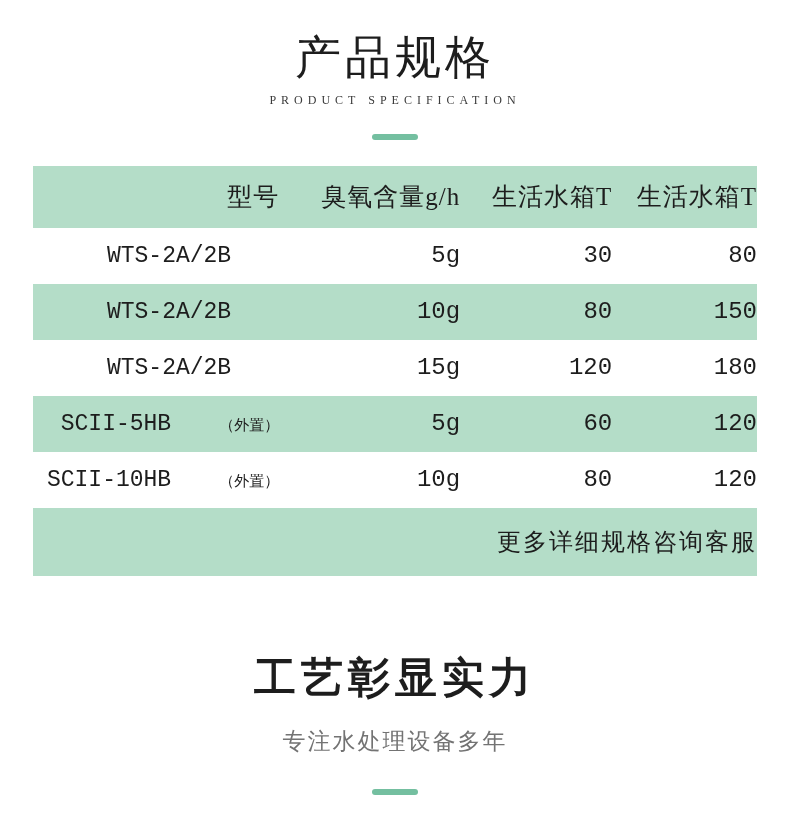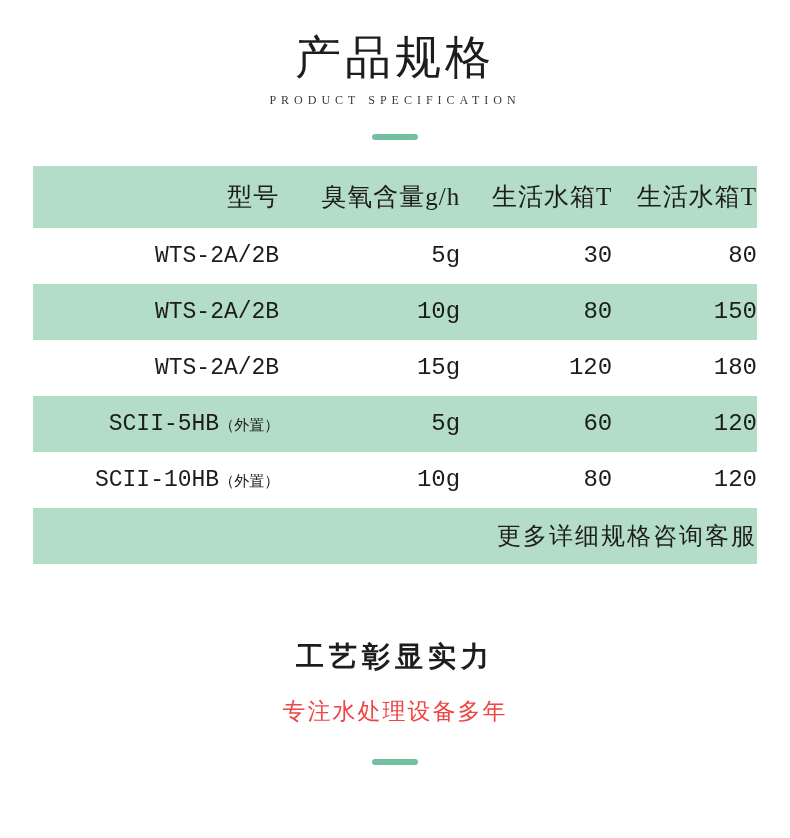--- a/index.html
+++ b/index.html
@@ -89,47 +89,48 @@
     background: #b4ddc8;
   }
   .body-row td.model {
     font-family: "Liberation Mono", monospace;
     letter-spacing: 0px;
     font-size: 23px;
   }
   .model .paren {
     font-size: 15px;
     font-family: "Liberation Sans", sans-serif;
+    margin-left: 48px;
   }
   .footer-row td {
-    height: 56px;
+    height: 68px;
     background: #b4ddc8;
     font-size: 24px;
     font-family: Liberation Sans, sans-serif;
     letter-spacing: 2px;
     color: #1d1d1d;
   }
 
   
   .bottom-section {
     text-align: center;
     margin-top: 74px;
   }
   .bottom-title {
-    font-size: 28px;
+    font-size: 42px;
     font-weight: bold;
     letter-spacing: 5px;
     color: #1d1d1d;
     font-family: "Liberation Sans", sans-serif;
   }
   .bottom-subtitle {
     margin-top: 20px;
     font-size: 23px;
     letter-spacing: 2px;
-    color: #ef4444;
+    color: #737373;
     font-family: "Liberation Serif", serif;
   }
   .bottom-divider-wrap {
     display: flex;
     justify-content: center;
     margin-top: 32px;
   }
 </style>
 </head>
 <body>

